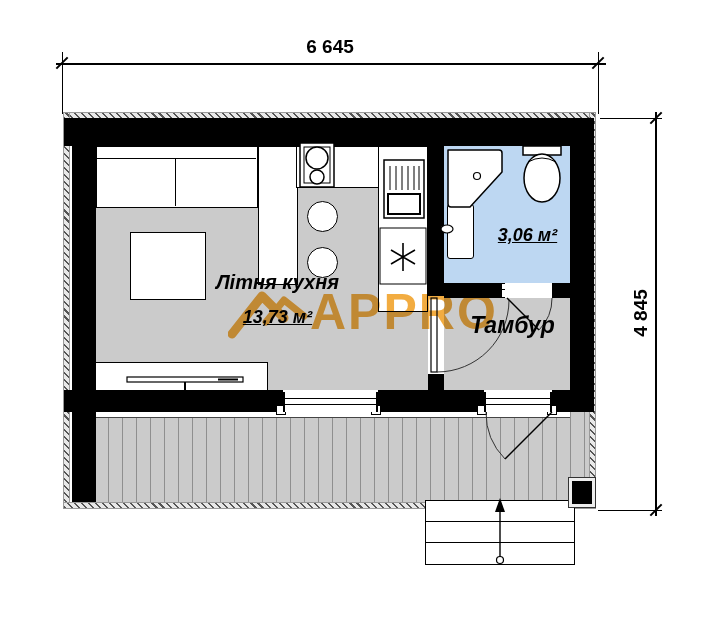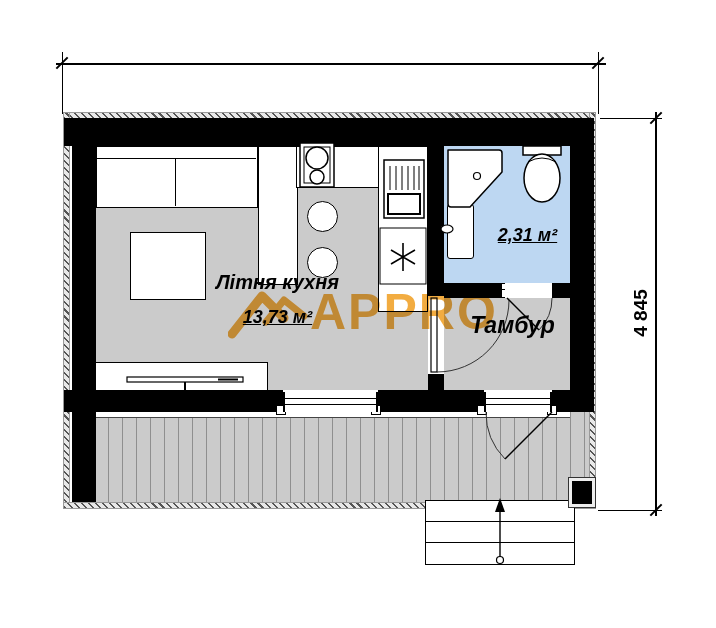--- a/index.html
+++ b/index.html
@@ -171,37 +171,38 @@
     <g>
       <circle cx="500" cy="560" r="3.5" fill="#fff" stroke="#000" stroke-width="1.2"></circle>
       <line x1="500" y1="557" x2="500" y2="508" stroke="#000" stroke-width="1.4"></line>
       <polygon points="500,498 495,512 505,512" fill="#000"></polygon>
     </g>
   </svg>
 
   <div class="room-label room-name" style="left:170px;top:272px;width:215px;text-align:center;">Літня кухня</div>
   <div class="room-label room-area" style="left:170px;top:308px;width:215px;">13,73 м²</div>
 
-  <div class="room-label room-area" style="left:470px;top:226px;width:115px;">2,31 м²</div>
+  <div class="room-label room-area" style="left:470px;top:226px;width:115px;">3,06 м²</div>
 
   <div class="room-label room-name" style="left:455px;top:313px;width:115px;font-size:23px;">Тамбур</div>
 
   <div class="watermark" style="left:228px;top:282px;">
     <svg width="80" height="60" viewBox="0 0 80 60">
       <path d="M4,52 L34,14 L56,36" fill="none" stroke="#f1a531" stroke-width="9" stroke-linecap="round" stroke-linejoin="round"></path>
       <path d="M38,40 L56,18 L76,34" fill="none" stroke="#f1a531" stroke-width="7" stroke-linecap="round" stroke-linejoin="round"></path>
     </svg>
     <span class="wm-text">APPRO</span>
   </div>
 
   <div class="dim" style="left:56px;top:63px;width:550px;height:1.5px;"></div>
   <div class="dim" style="left:62px;top:52px;width:1px;height:62px;"></div>
   <div class="dim" style="left:598px;top:52px;width:1px;height:62px;"></div>
   <div class="tick" style="left:54px;top:62px;"></div>
   <div class="tick" style="left:590px;top:62px;"></div>
+  <div class="dim-label" style="left:270px;top:36px;width:120px;">6 645</div>
 
   <div class="dim" style="left:655px;top:112px;width:1.5px;height:404px;"></div>
   <div class="dim" style="left:600px;top:118px;width:62px;height:1px;"></div>
   <div class="dim" style="left:598px;top:510px;width:64px;height:1px;"></div>
   <div class="tick" style="left:648px;top:117px;"></div>
   <div class="tick" style="left:648px;top:509px;"></div>
   <div class="dim-label" style="left:596px;top:302px;width:90px;transform:rotate(-90deg);">4 845</div>
 
 </div>
 

